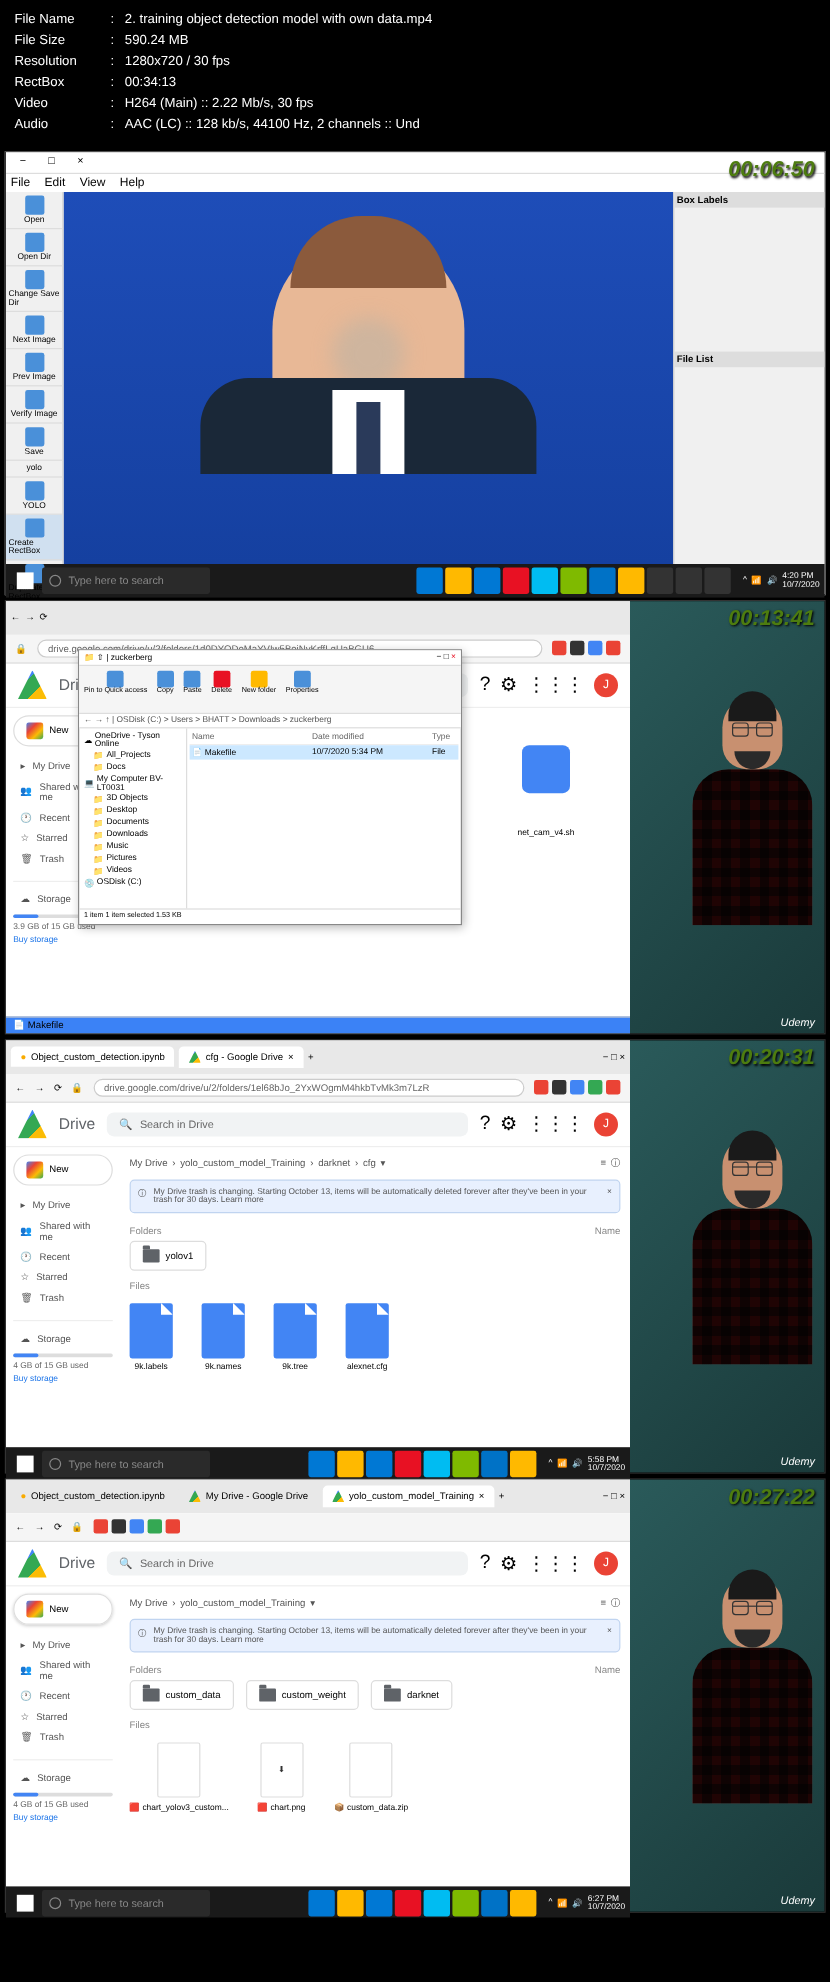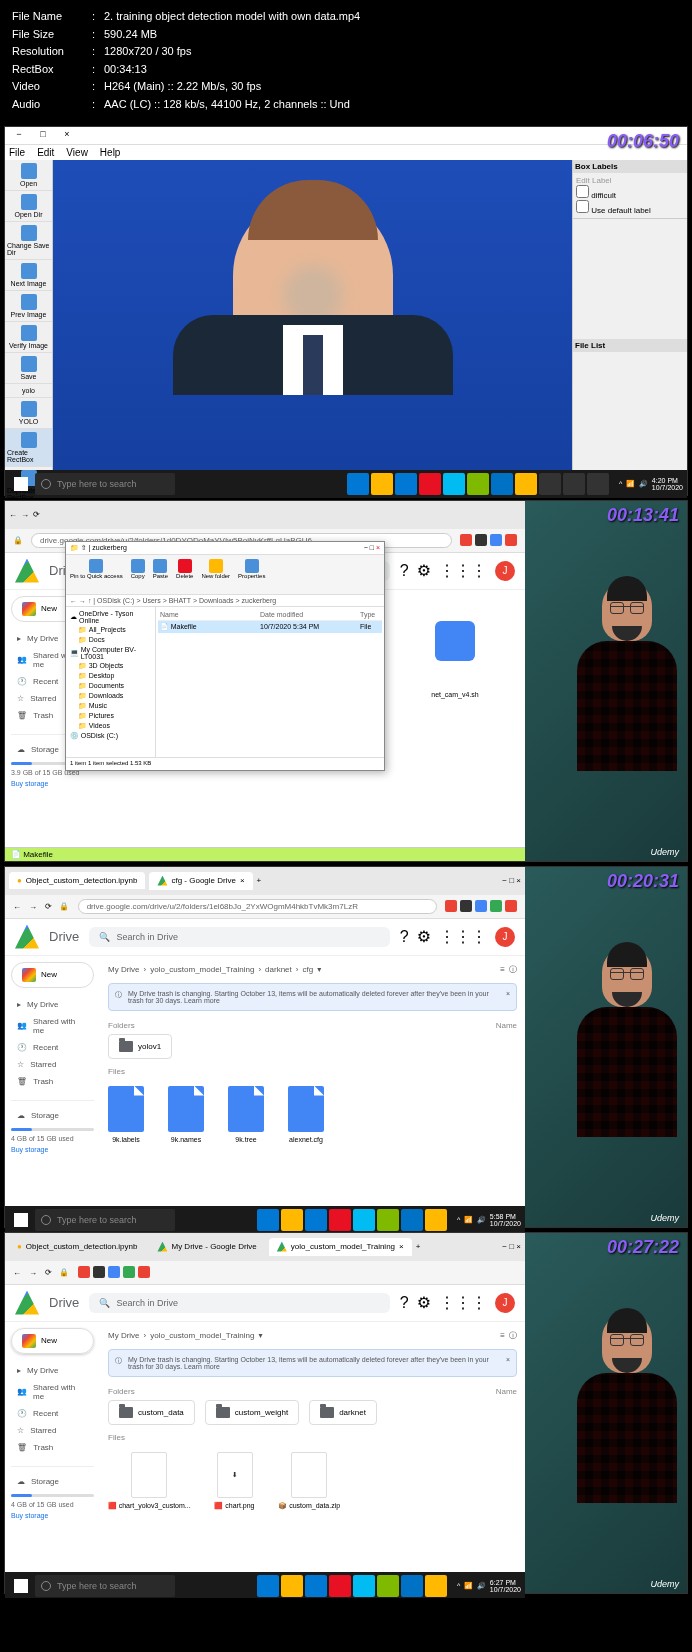--- a/index.html
+++ b/index.html
@@ -2,39 +2,39 @@
 <html><head>
 <meta charset="utf-8">
 <style>
 *{margin:0;padding:0;box-sizing:border-box;font-family:Arial,sans-serif}
 body{background:#000;width:692px}
 .metadata{background:#000;color:#fff;padding:8px 12px;font-size:11px;line-height:1.6}
 .metadata-row{display:flex}
 .metadata-label{width:80px}
 .metadata-colon{width:12px}
 .frame{position:relative;margin:4px;border:1px solid #333}
-.timestamp{position:absolute;top:4px;right:8px;color:#8b5cf6;font-size:18px;font-weight:bold;font-style:italic;z-index:100;text-shadow:1px 1px 2px #000}
+.timestamp{position:absolute;top:4px;right:8px;color:#4d7c0f;font-size:18px;font-weight:bold;font-style:italic;z-index:100;text-shadow:1px 1px 2px #000}
 .frame1{background:#fff;height:370px}
 .titlebar{background:#fff;height:18px;font-size:9px;padding:2px 4px;display:flex;justify-content:space-between;border-bottom:1px solid #ddd}
 .win-controls{display:flex;gap:4px}
 .win-btn{width:20px;text-align:center;cursor:pointer}
 .menubar{background:#fff;font-size:10px;padding:2px 4px;display:flex;gap:12px}
 .labelimg-body{display:flex;height:310px}
 .toolbar{width:48px;background:#f0f0f0;display:flex;flex-direction:column;border-right:1px solid #ccc}
 .tool-btn{display:flex;flex-direction:column;align-items:center;padding:3px 2px;font-size:7px;border-bottom:1px solid #ddd;cursor:pointer}
 .tool-icon{width:16px;height:16px;background:#4a90d9;border-radius:2px;margin-bottom:1px}
 .main-img{flex:1;background:#1540a0;position:relative;overflow:hidden}
 .person-img{width:100%;height:100%;background:linear-gradient(180deg,#1e4db8 0%,#1540a0 100%);display:flex;align-items:center;justify-content:center}
 .face{width:160px;height:200px;background:#e8b896;border-radius:80px 80px 60px 60px;position:relative;margin-top:-40px}
 .hair{position:absolute;top:-15px;left:15px;right:15px;height:60px;background:#8b5a3c;border-radius:60px 60px 0 0}
 .blur{position:absolute;top:70px;left:50px;width:60px;height:60px;background:rgba(200,180,160,0.8);filter:blur(8px);border-radius:50%}
 .suit{position:absolute;bottom:0;left:50%;transform:translateX(-50%);width:280px;height:80px;background:#1a2838;border-radius:40px 40px 0 0}
 .shirt{position:absolute;bottom:0;left:50%;transform:translateX(-50%);width:60px;height:70px;background:#fff}
 .tie{position:absolute;bottom:0;left:50%;transform:translateX(-50%);width:20px;height:60px;background:#2a3a5a}
-.right-panel{width:115px;background:#f0f0f0;border-left:1px solid #ccc;font-size:8px}
+.right-panel{width:126px;background:#f0f0f0;border-left:1px solid #ccc;font-size:8px}
 .panel-section{border-bottom:1px solid #ccc;padding:3px}
 .panel-title{background:#ddd;padding:2px;font-weight:bold}
 .statusbar{background:#f0f0f0;font-size:8px;padding:2px 4px;display:flex;justify-content:space-between}
 .taskbar{background:#1a1a1a;height:28px;display:flex;align-items:center;padding:0 4px;gap:2px}
 .start-btn{width:24px;height:24px;display:flex;align-items:center;justify-content:center}
 .win-logo{width:14px;height:14px;background:#fff}
 .search-box{background:#2a2a2a;height:22px;width:140px;border-radius:2px;display:flex;align-items:center;padding:0 6px;color:#888;font-size:9px;gap:6px}
 .search-circle{width:10px;height:10px;border:1px solid #888;border-radius:50%}
 .task-icons{display:flex;gap:2px;margin-left:auto}
 .task-icon{width:22px;height:22px;background:#333;border-radius:2px}
@@ -201,25 +201,20 @@
               <div class="blur"></div>
             </div>
 <div class="suit"></div>
             <div class="shirt"></div>
             <div class="tie"></div>
 </div>
 </div>
 </div>
 <div class="right-panel">
 <div class="panel-title">Box Labels</div>
-<div class="panel-section">
-<div style="color:#999">Edit Label</div>
-<div><input type="checkbox" style=""> <span>difficult</span></div>
-<div><input type="checkbox" style=""> <span>Use default label</span></div>
-</div>
 <div style="height:120px"></div>
 <div class="panel-title">File List</div>
 </div>
 </div>
 <div class="taskbar">
 <div class="start-btn">
         <div class="win-logo"></div>
       </div>
 <div class="search-box">
         <div class="search-circle"></div>
@@ -365,21 +360,21 @@
 </div>
 <div class="exp-file-row" style="background:#cce8ff">
 <span style="width:80px">📄 <span>Makefile</span></span>
 <span style="width:80px">10/7/2020 5:34 PM</span>
 <span>File</span>
 </div>
 </div>
 </div>
 <div style="border-top:1px solid #ddd;padding:2px 4px;font-size:6px">1 item   1 item selected  1.53 KB</div>
 </div>
-<div style="position:absolute;bottom:0;left:0;right:0;background:#bef264;padding:2px 6px;font-size:8px;border-top:1px solid #ccc">📄 <span>Makefile</span></div>
+<div style="position:absolute;bottom:0;left:0;right:0;background:#3b82f6;padding:2px 6px;font-size:8px;border-top:1px solid #ccc">📄 <span>Makefile</span></div>
 </div>
 <div class="instructor">
 <div class="inst-person">
           <div class="inst-head">
             <div class="inst-hair"></div>
             <div class="glasses"></div>
             <div class="beard"></div>
           </div>
           <div class="inst-body"></div>
         </div>

